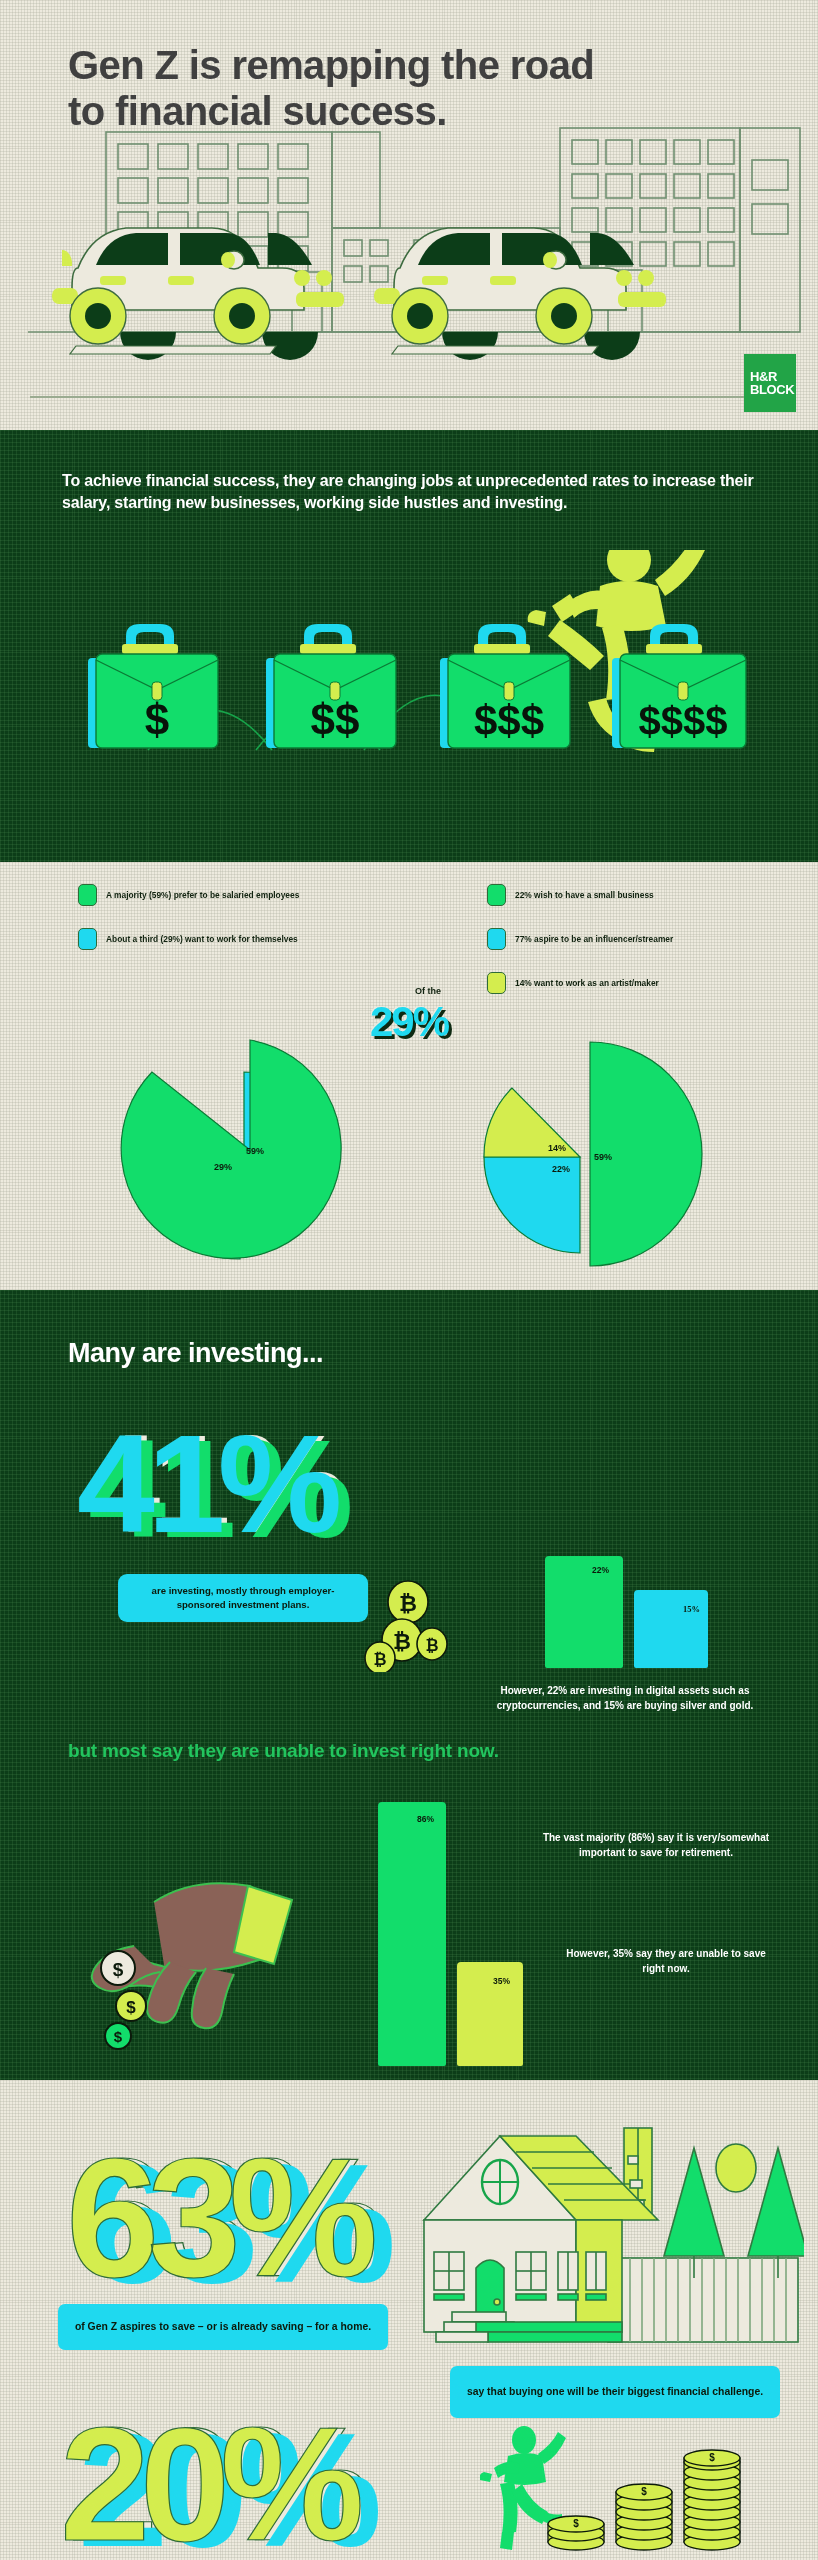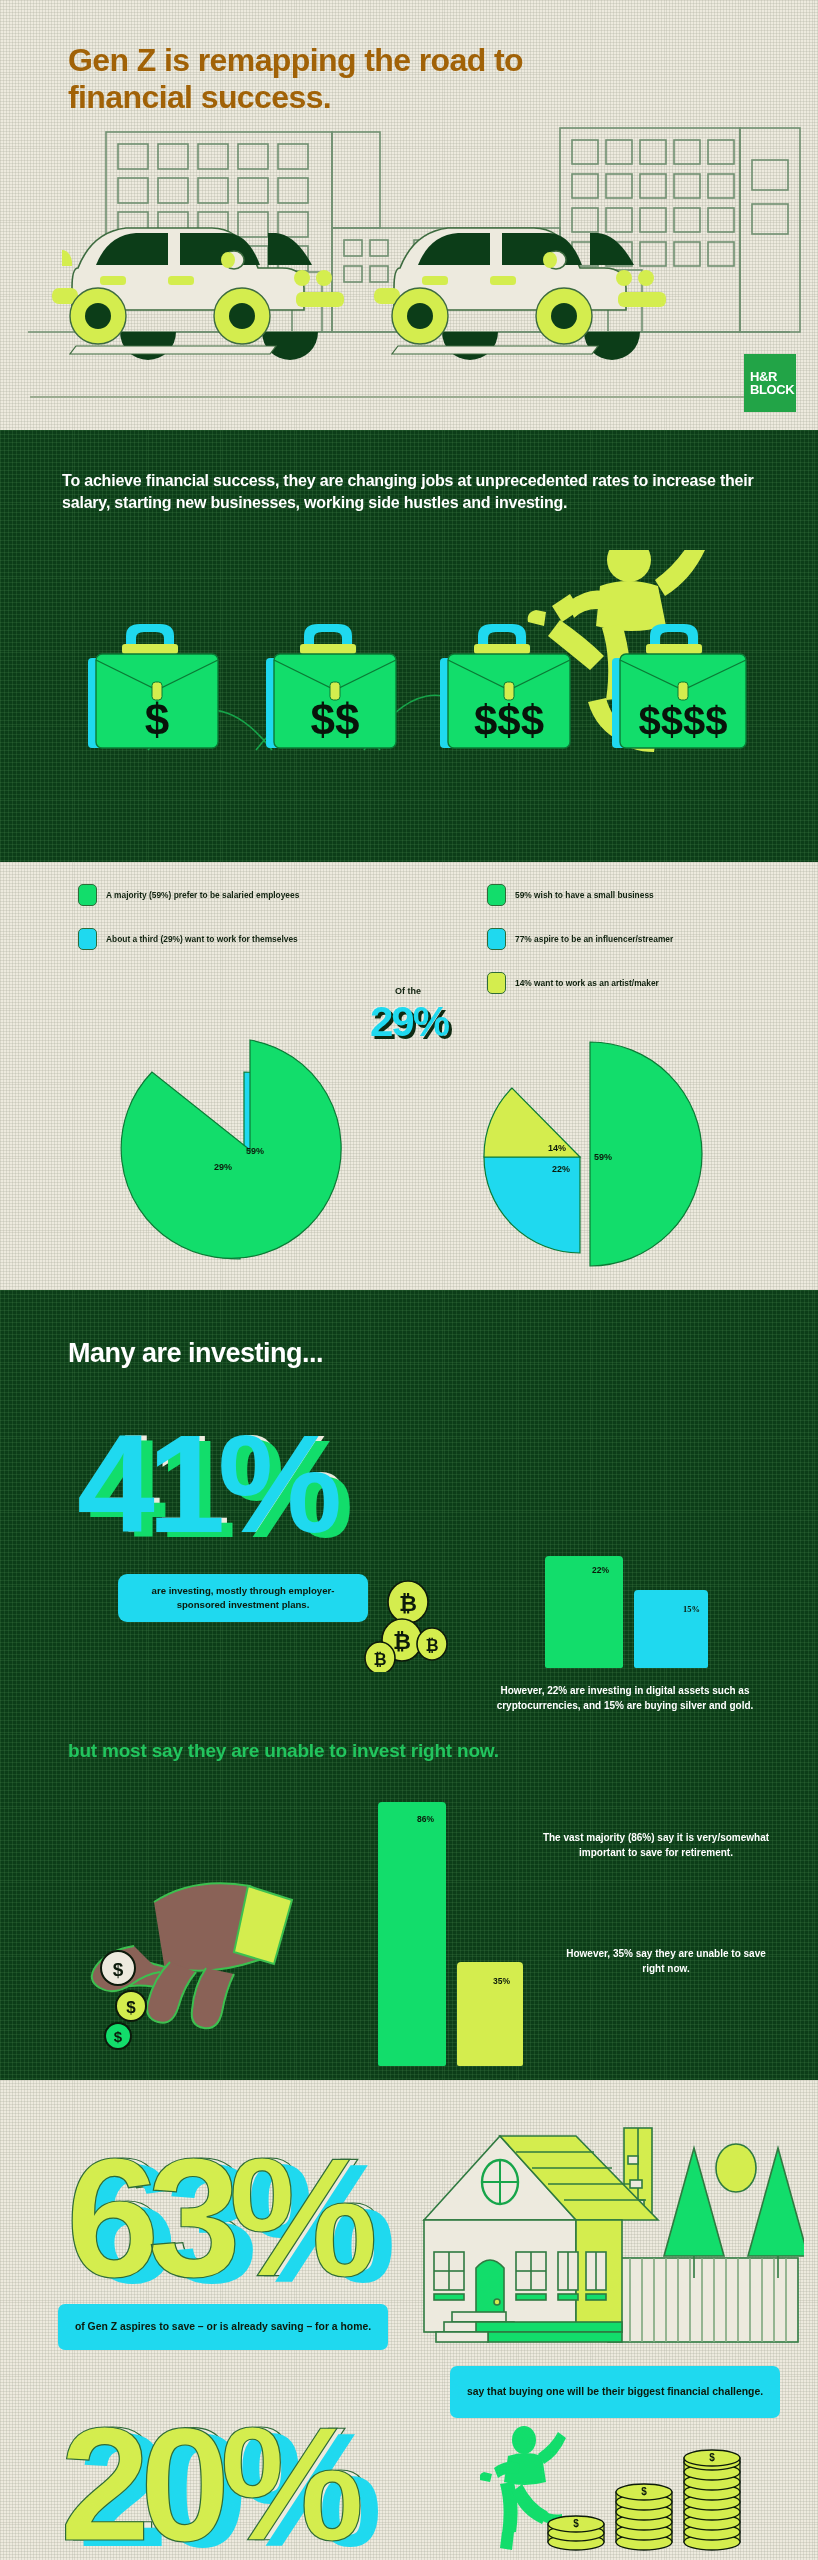--- a/index.html
+++ b/index.html
@@ -28,22 +28,22 @@
      background-image:
        repeating-linear-gradient(to right, rgba(140,220,140,.22) 0 1px, transparent 1px 4px),
        repeating-linear-gradient(to bottom, rgba(140,220,140,.22) 0 1px, transparent 1px 4px);
      background-size:74px 100%, 100% 74px;
      opacity:.5; pointer-events:none;}
 
   
   #sec-header { top:0; height:430px; }
   .hdr-title{
      position:absolute; left:68px; top:42px; width:560px;
-     font-size:32px; font-weight:bold; line-height:1.16;
-     color:#a16207; letter-spacing:-.6px;
+     font-size:40px; font-weight:bold; line-height:1.16;
+     color:#404040; letter-spacing:-.6px;
   }
   .hdr-art{ position:absolute; left:0; top:120px; width:818px; height:290px; }
   .hrb-logo{
      position:absolute; right:22px; bottom:18px;
      width:52px; height:58px; background:#22a447;
      color:#fff; font-weight:bold; font-size:13px; line-height:1.02;
      display:flex; flex-direction:column; justify-content:center;
      padding-left:6px; letter-spacing:-.4px;
   }
   .hdr-rule{ position:absolute; left:30px; right:30px; bottom:32px; height:2px; background:#9aab90; }
@@ -59,21 +59,21 @@
 
   
   #sec-work { top:862px; height:428px; }
   .legend{ position:absolute; top:22px; left:0; width:818px;
            display:flex; gap:0; }
   .legend-col{ width:409px; padding-left:78px; }
   .legend-row{ display:flex; align-items:center; gap:9px; margin-bottom:22px; }
   .swatch{ width:19px; height:22px; border-radius:5px; border:1.3px solid #2f6b38; flex:0 0 auto;}
   .legend-label{ font-size:8.4px; font-weight:bold; color:#10220f; line-height:1.2;}
   .pies{ position:absolute; top:150px; left:0; width:818px; height:270px; }
-  .ofthe{ position:absolute; left:389px; top:124px; transform:translateX(-50%);
+  .ofthe{ position:absolute; left:409px; top:124px; transform:translateX(-50%);
           font-size:9px; font-weight:bold; color:#10220f;padding-left:38px; }
   .big29{ position:absolute; left:409px; top:136px; transform:translateX(-50%);
           font-size:42px; font-weight:bold; color:#1fd9ef; letter-spacing:-2px;
           text-shadow: 3px 3px 0 #0e2a12, -1px -1px 0 #edeade;}
 
   
   #sec-invest { top:1290px; height:790px; }
   .inv-head{ position:absolute; left:68px; top:48px; color:#fff;
              font-size:27px; font-weight:bold; letter-spacing:-.5px;}
   .big41{ position:absolute; left:56px; top:128px; height:140px; }
@@ -321,21 +321,21 @@
           <span class="legend-label">A majority (59%) prefer to be salaried employees</span>
         </div>
         <div class="legend-row">
           <span class="swatch" style="background:#1fd9ef"></span>
           <span class="legend-label">About a third (29%) want to work for themselves</span>
         </div>
       </div>
       <div class="legend-col">
         <div class="legend-row">
           <span class="swatch" style="background:#12dd6b"></span>
-          <span class="legend-label">59% wish to have a small business</span>
+          <span class="legend-label">22% wish to have a small business</span>
         </div>
         <div class="legend-row">
           <span class="swatch" style="background:#1fd9ef"></span>
           <span class="legend-label">77% aspire to be an influencer/streamer</span>
         </div>
         <div class="legend-row">
           <span class="swatch" style="background:#d4ed4e"></span>
           <span class="legend-label">14% want to work as an artist/maker</span>
         </div>
       </div>

